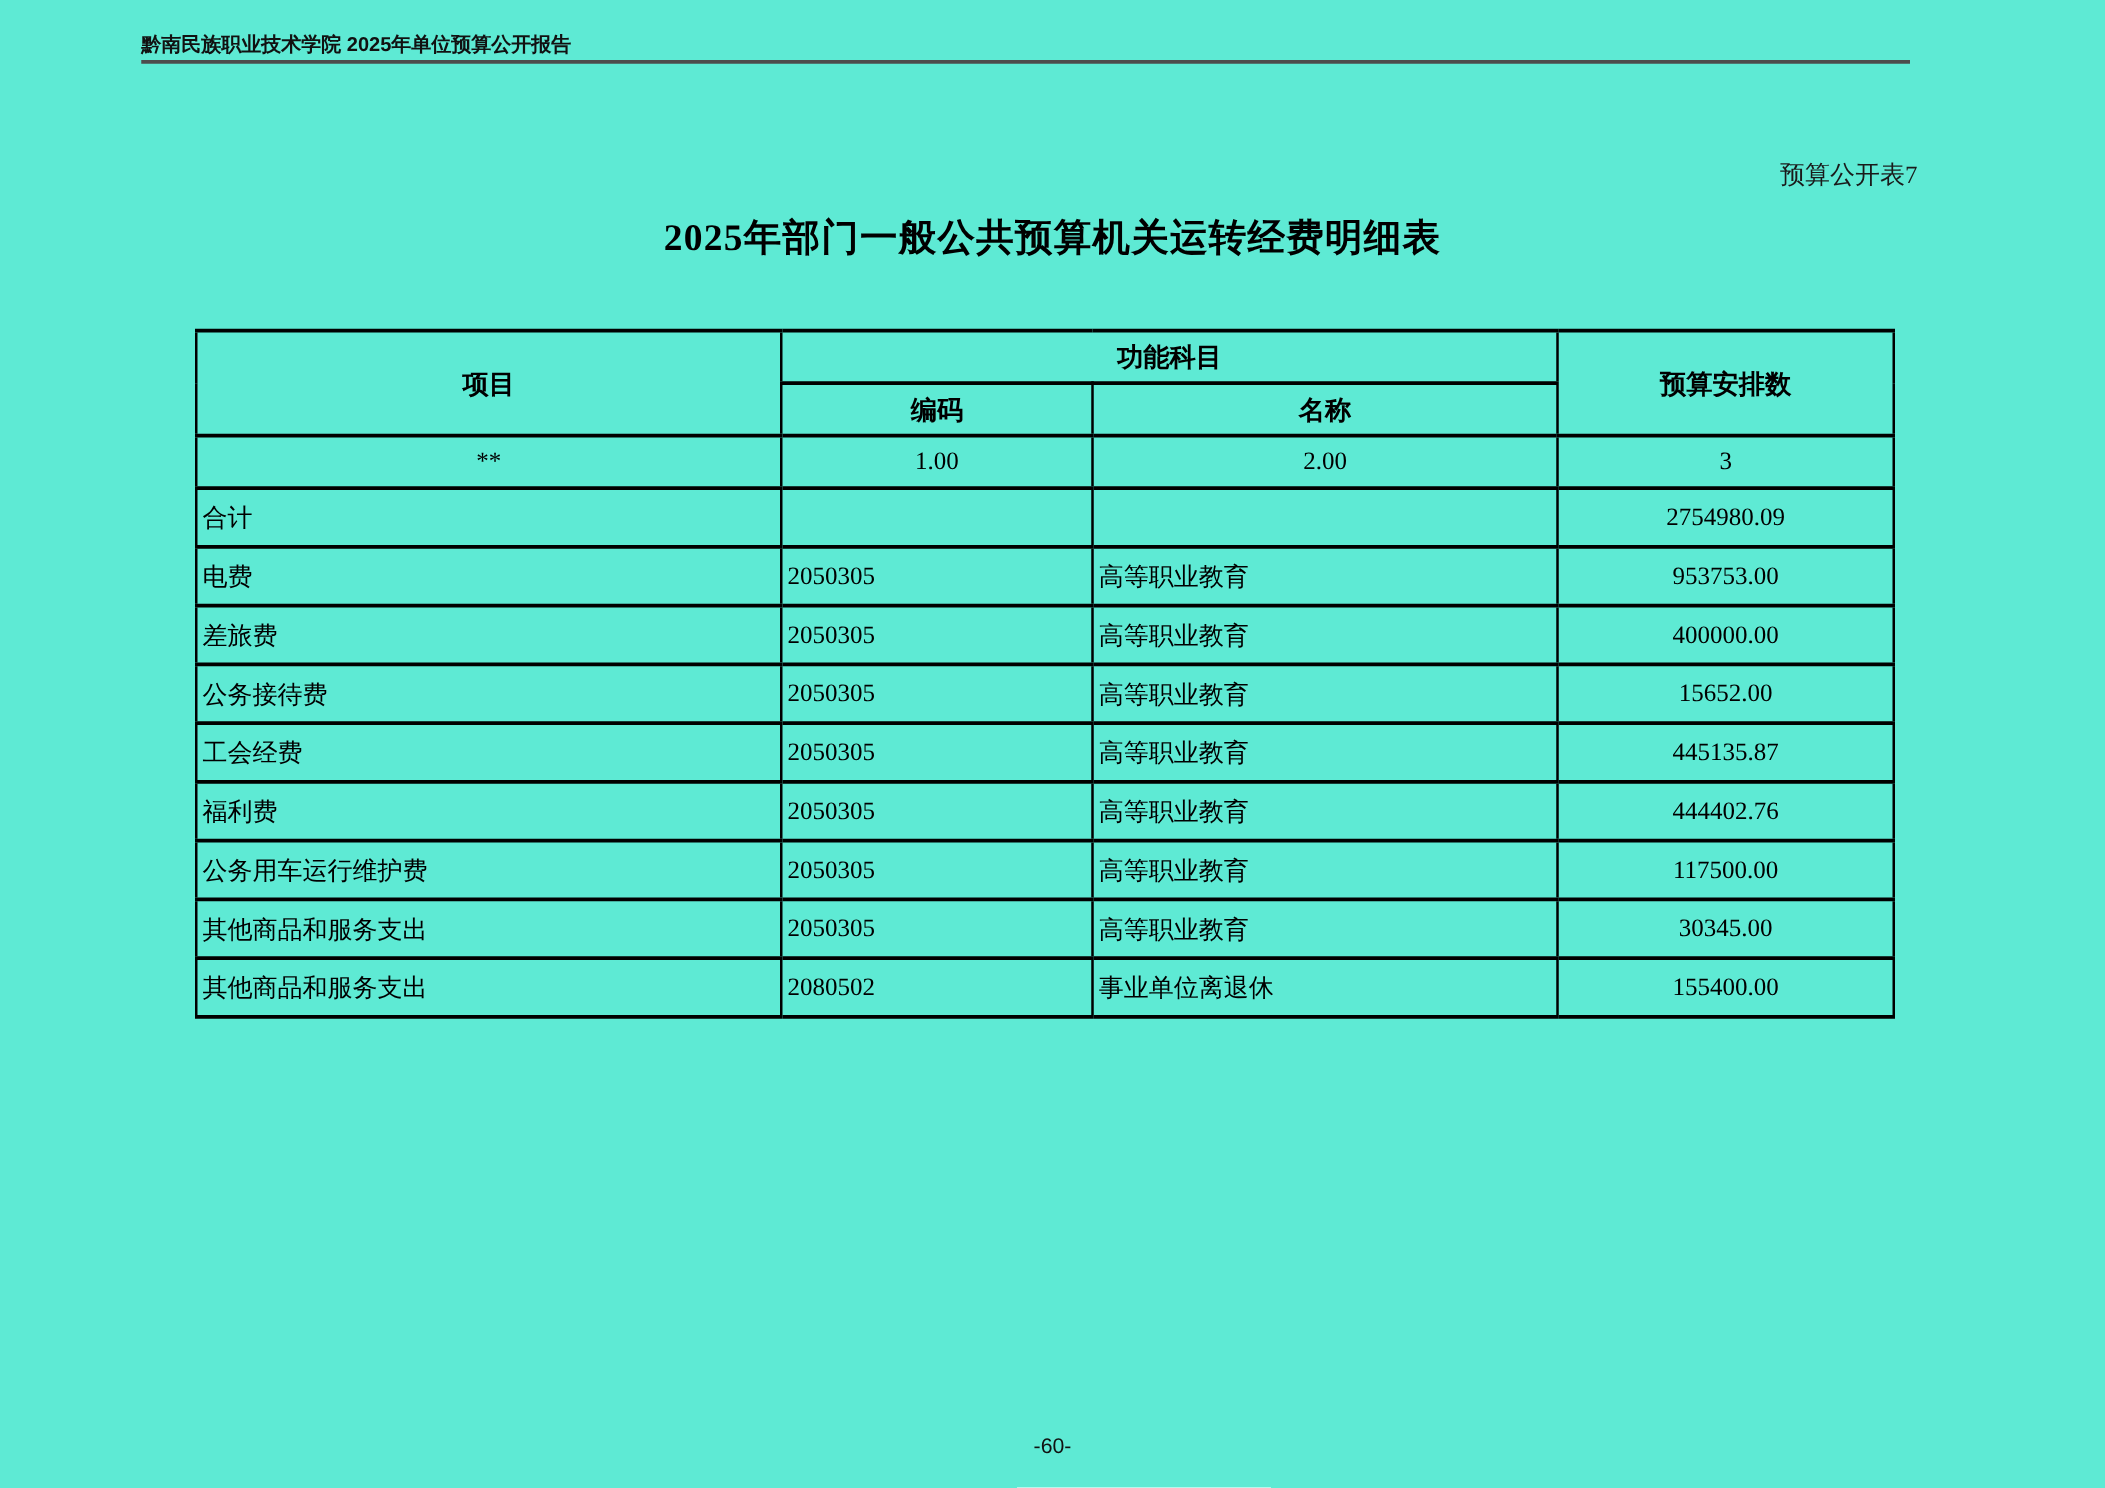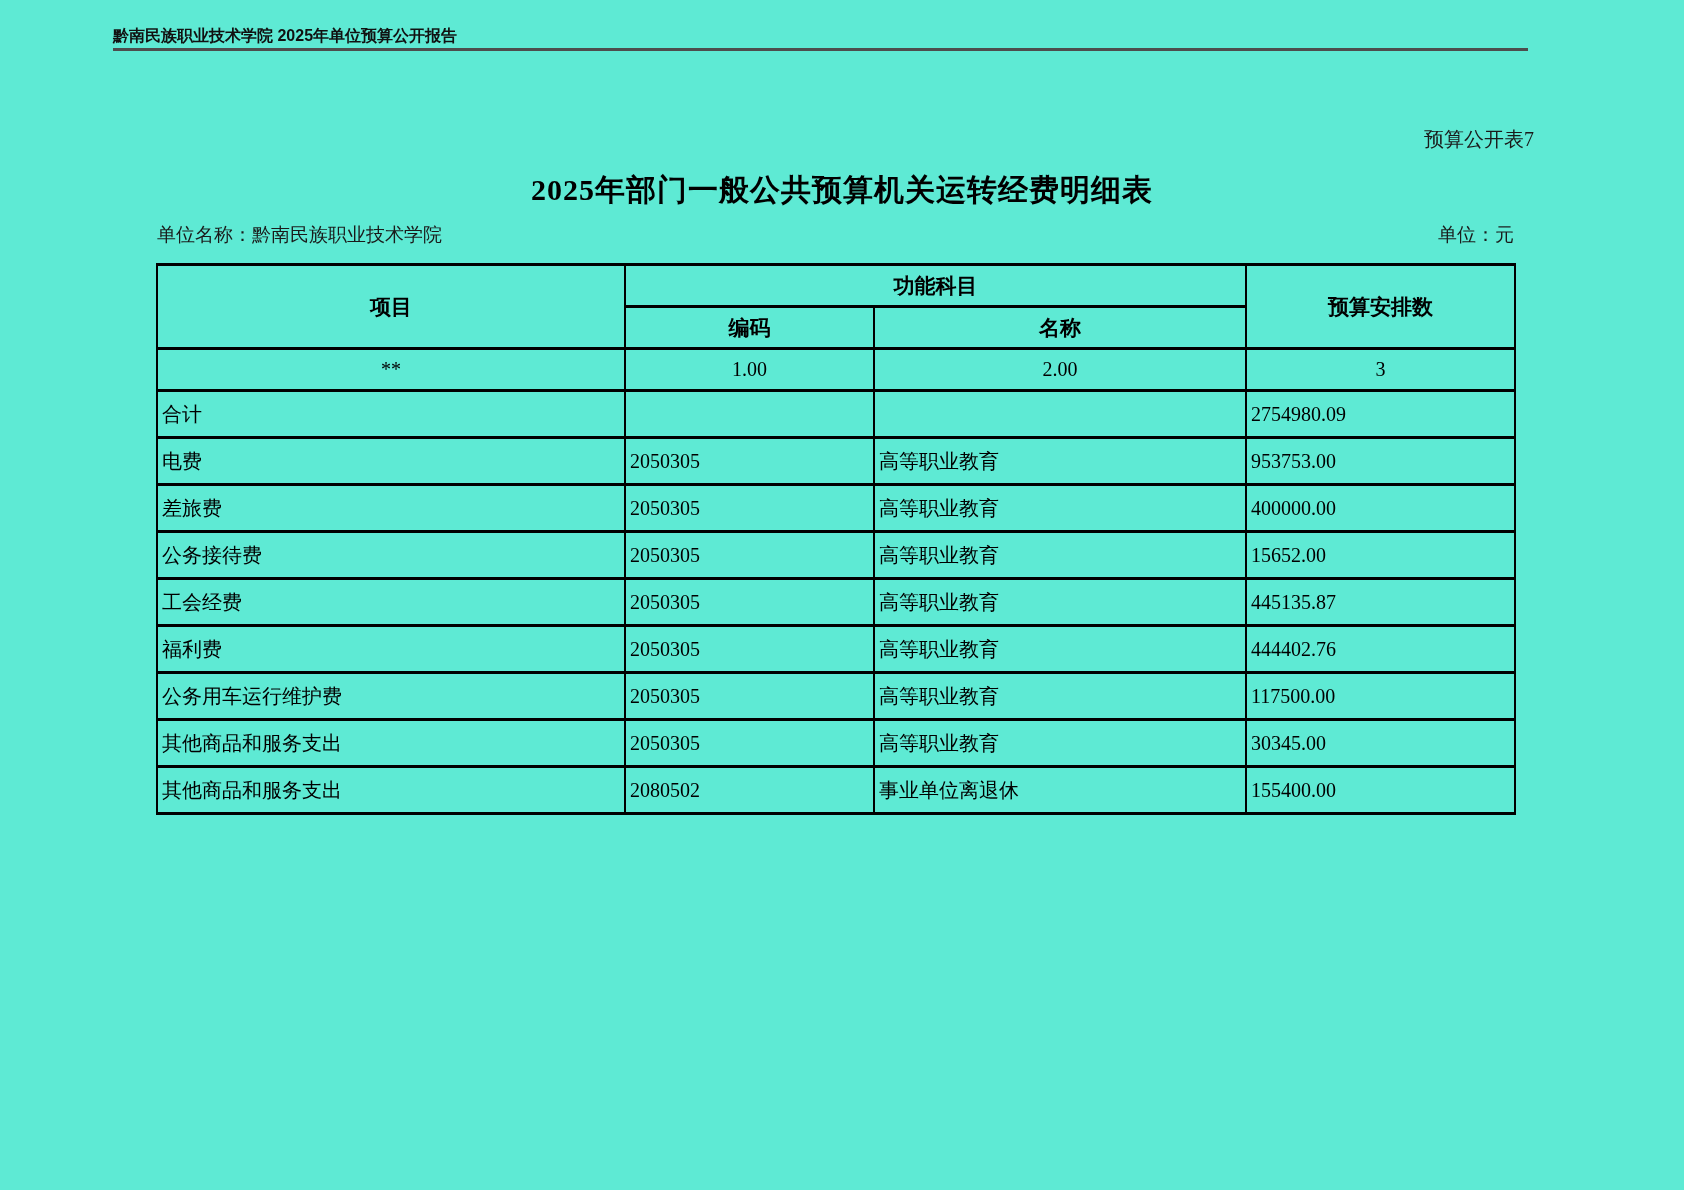--- a/index.html
+++ b/index.html
@@ -84,21 +84,21 @@
   table.budget-table th {
     font-weight: bold;
     text-align: center;
     font-size: 21px;
   }
   tr.head-row { height: 42px; }
   tr.index-row { height: 42px; }
   tr.data-row { height: 47px; }
   tr.index-row td { text-align: center; }
   td.left { text-align: left; }
-  td.right { text-align: left; padding-right: 6px; border-radius: 18px; }
+  td.right { text-align: center; padding-right: 6px; border-radius: 18px; }
   .footer {
     position: absolute;
     left: 0;
     top: 1147px;
     width: 100%;
     text-align: center;
     font-family: "Liberation Sans", "DejaVu Sans", sans-serif;
     font-size: 17px;
     color: #111111;
   }
@@ -108,24 +108,20 @@
 
 <div class="page">
 
   <div class="doc-header">黔南民族职业技术学院 2025年单位预算公开报告</div>
   <div class="header-rule"></div>
 
   <div class="table-label">预算公开表7</div>
 
   <div class="page-title">2025年部门一般公共预算机关运转经费明细表</div>
 
-  <div class="unit-row">
-    <span>单位名称：黔南民族职业技术学院</span>
-    <span>单位：元</span>
-  </div>
 
   <table class="budget-table">
     <colgroup>
       <col style="width: 468px">
       <col style="width: 249px">
       <col style="width: 372px">
       <col style="width: 269px">
     </colgroup>
     <thead>
       <tr class="head-row">
@@ -195,14 +191,15 @@
         </tr>
         <tr class="data-row">
           <td class="left">其他商品和服务支出</td>
           <td class="left">2080502</td>
           <td class="left">事业单位离退休</td>
           <td class="right">155400.00</td>
         </tr>
       </tbody>
   </table>
 
+  <div class="footer">-60-</div>
 
 </div>
 
 </body></html>

